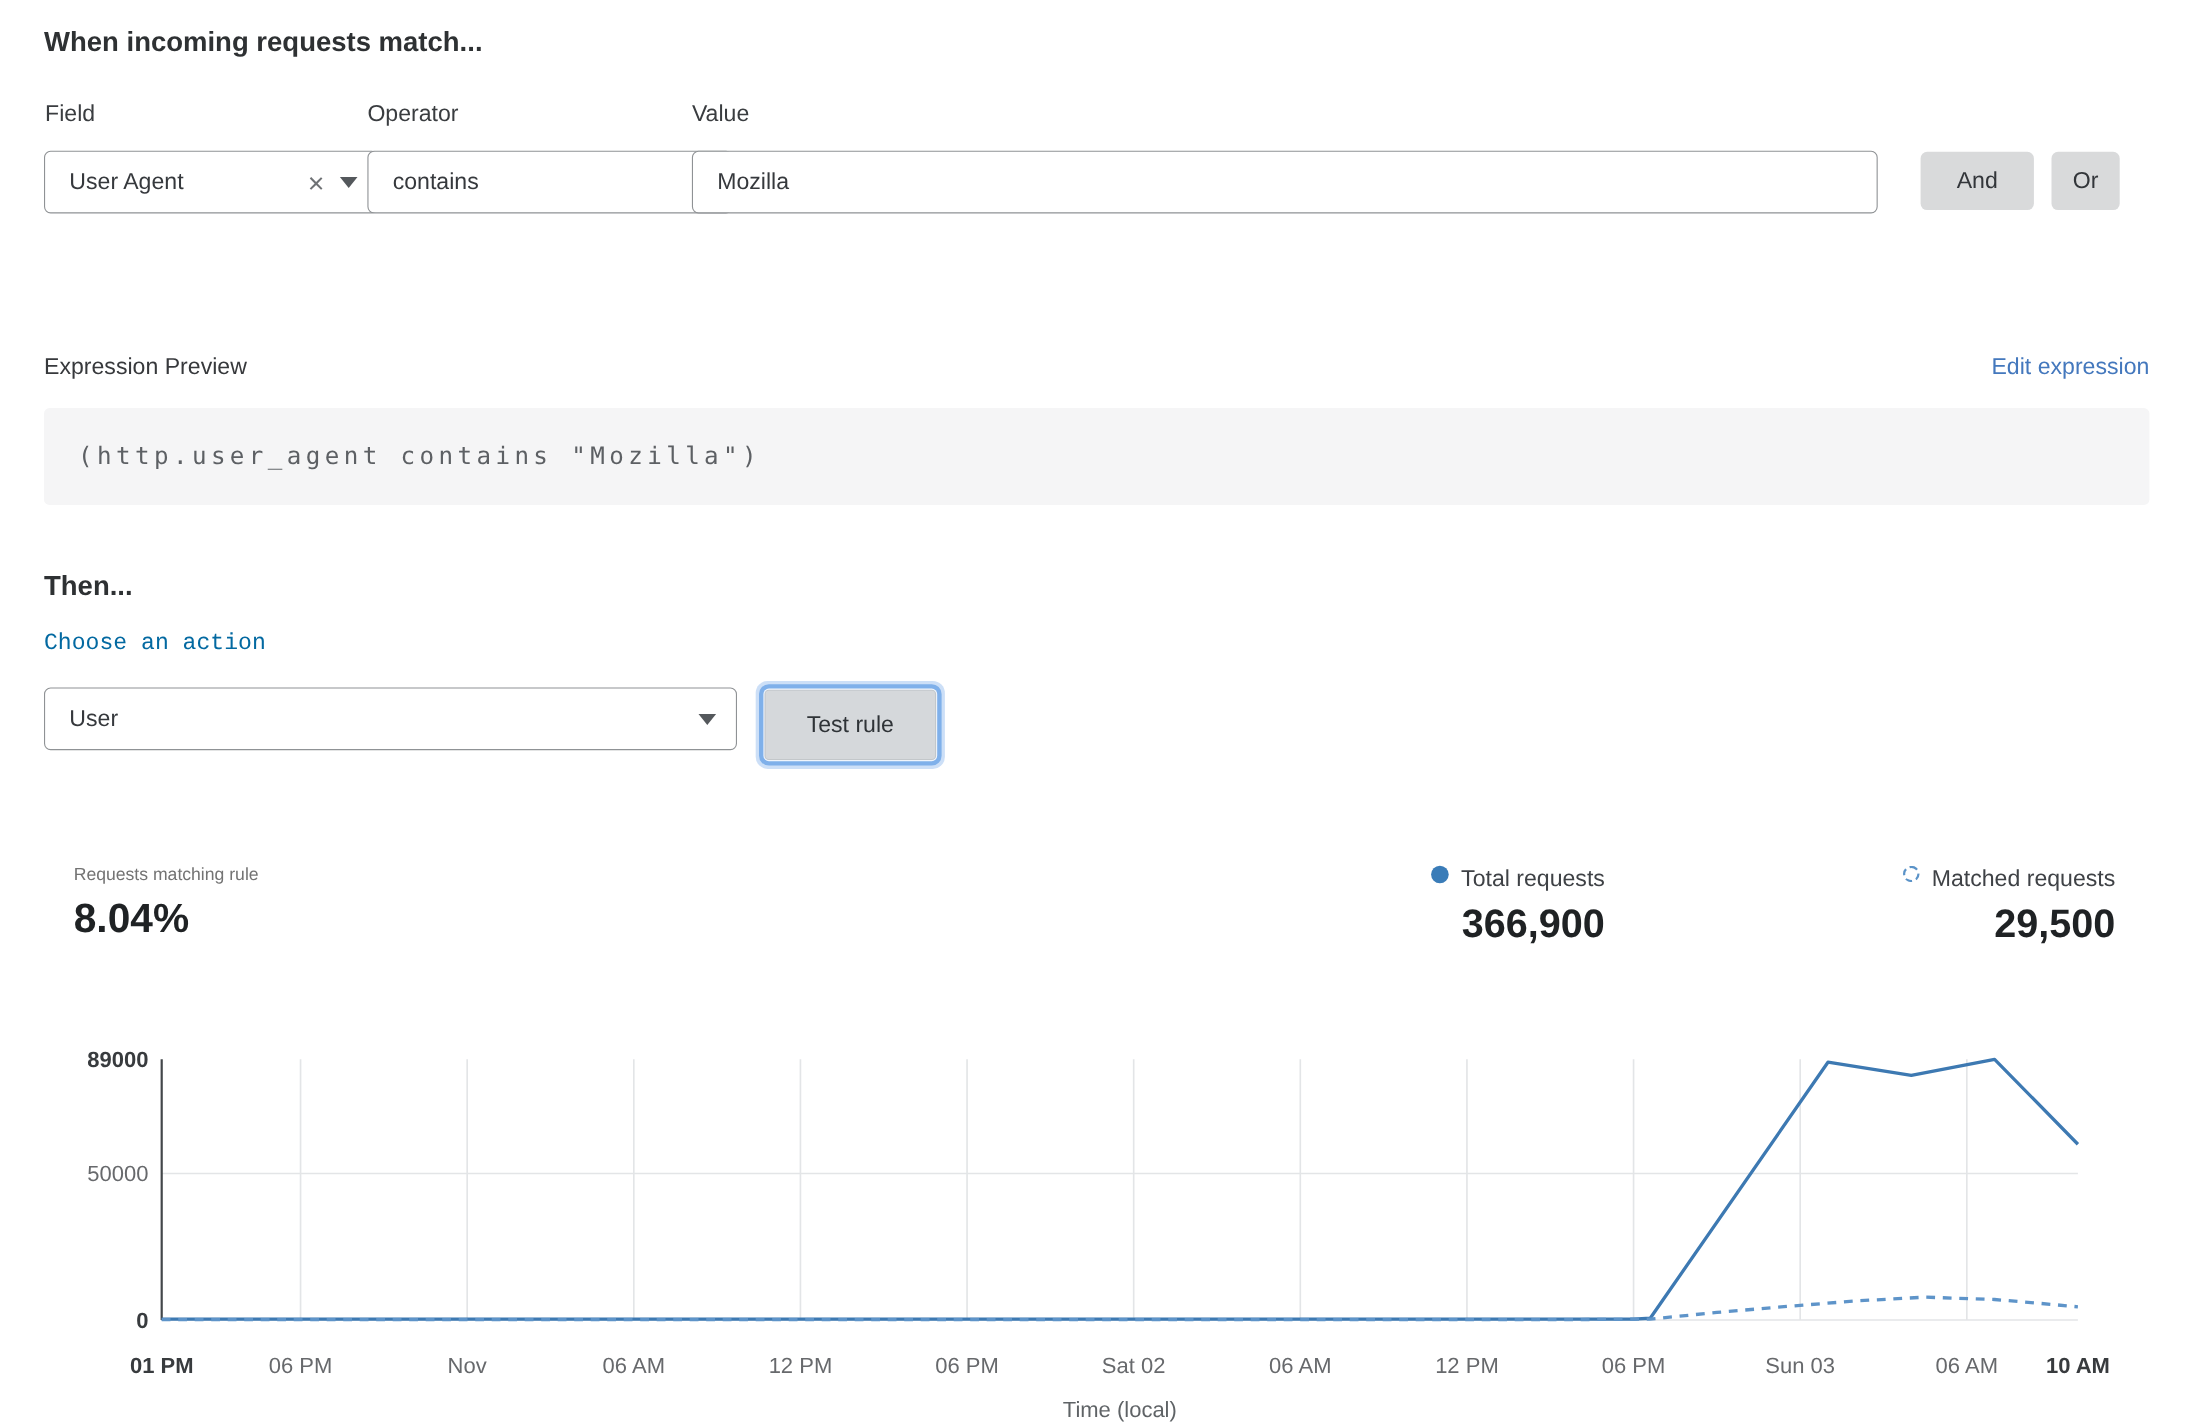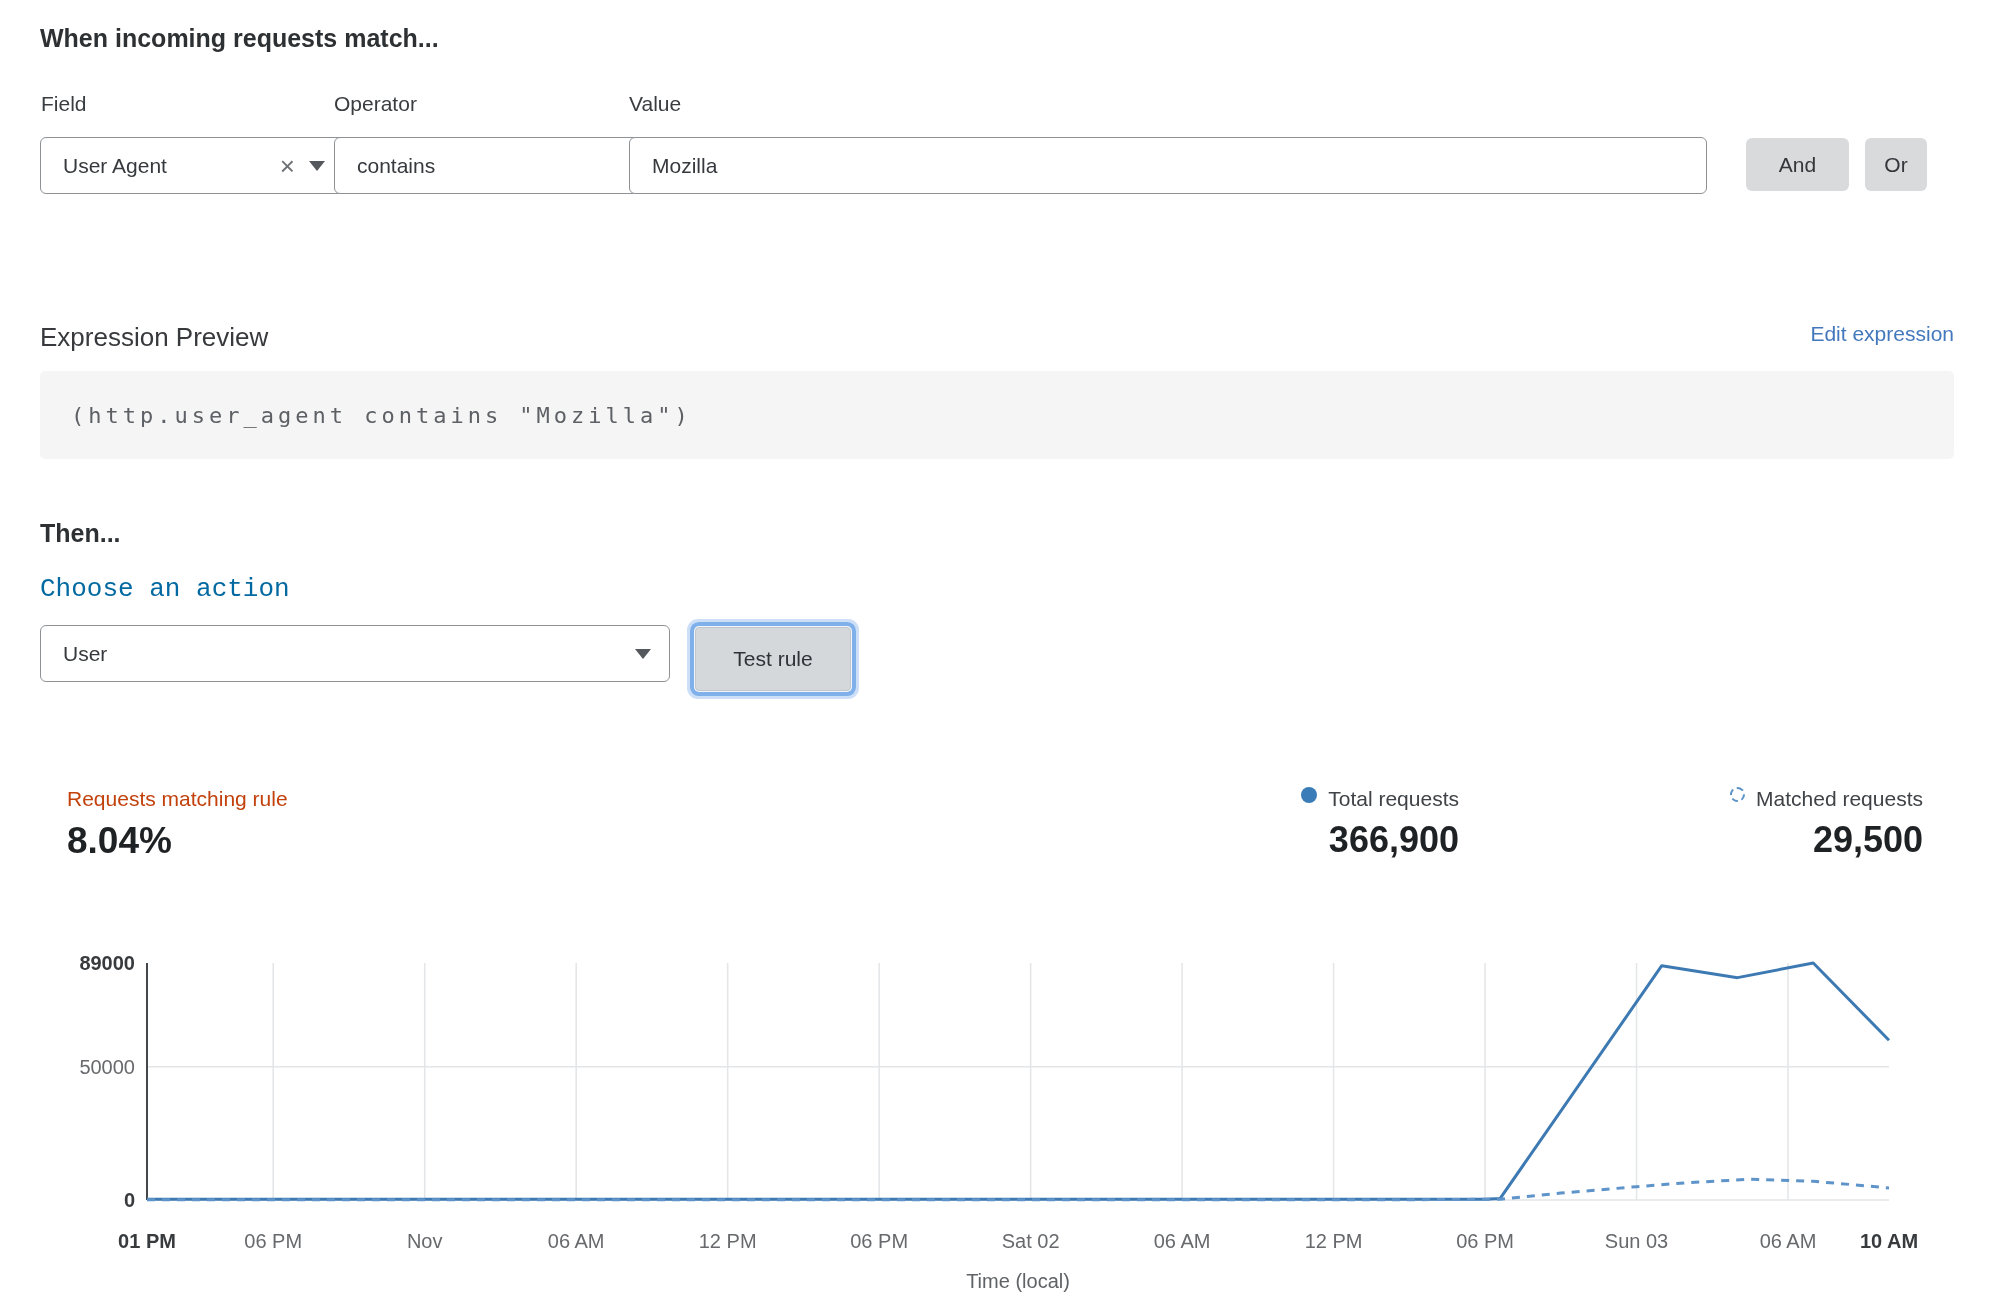--- a/index.html
+++ b/index.html
@@ -17,35 +17,35 @@
   .clear-x { font-size:26px; color:#6f7275; padding:0 14px 0 6px; line-height:1; cursor:pointer; }
   .caret { width:0; height:0; border-left:8px solid transparent; border-right:8px solid transparent;
            border-top:10px solid #54585c; margin-right:18px; }
   .value-input { padding-left:22px; font-size:21px; color:#36393d; border:1px solid #8f9295;
                  border-radius:6px; position:absolute; top:137px; height:57px; outline:none;
                  font-family:"Liberation Sans", sans-serif; }
 
   .gray-btn { position:absolute; top:138px; height:53px; background:#d9dadb; border:none; border-radius:6px;
               font-size:21px; color:#33363a; font-family:"Liberation Sans", sans-serif; cursor:pointer; }
 
-  .section-label { position:absolute; font-size:26px; color:#37393c; }
+  .section-label { position:absolute; font-size:21px; color:#37393c; }
   .link { position:absolute; font-size:21px; color:#4478bd; text-decoration:none; cursor:pointer; }
   .code-box { position:absolute; left:40px; top:371px; width:1914px; height:88px; background:#f5f5f6;
               border-radius:5px; display:flex; align-items:center; }
   .code-text { font-family:"DejaVu Sans Mono", monospace; font-size:22px; letter-spacing:4px;
                color:#5d6064; padding-left:31px; white-space:pre; }
 
   .muted { color:#0369a1;font-family:Liberation Mono, monospace; }
 
   .test-btn { position:absolute; left:695px; top:627px; width:156px; height:64px; background:#d5d8db;
               border:1px solid #c3c7ca; border-radius:4px; font-size:21px; color:#2f3337;
               font-family:"Liberation Sans", sans-serif; cursor:pointer;
               box-shadow:0 0 0 1px #f0f5fc, 0 0 0 5px #7fb0ea, 0 0 0 8px rgba(127,176,234,0.40); }
 
-  .stat-label { font-size:21px; color:#c2410c; }
+  .stat-label { font-size:16px; color:#737373; }
   .stat-value { font-size:37px; font-weight:bold; color:#1f2224; margin-top:9px; }
   .stat-left { position:absolute; left:67px; top:787px; }
   .legend-block { position:absolute; top:787px; text-align:right; }
   .legend-row { display:flex; justify-content:flex-end; gap:11px; }
   .legend-label { font-size:21px; color:#3f4246; }
   .dot { width:16px; height:16px; border-radius:50%; background:#3a7cb8; }
   .ring { width:15px; height:15px; border-radius:50%; border:2px dashed #5b93c8; background:#fff; }
   .legend-value { font-size:36px; font-weight:bold; color:#1f2224; margin-top:8px; }
 
   .chart-wrap { position:absolute; left:40px; top:950px; width:1919px; height:345px; }

